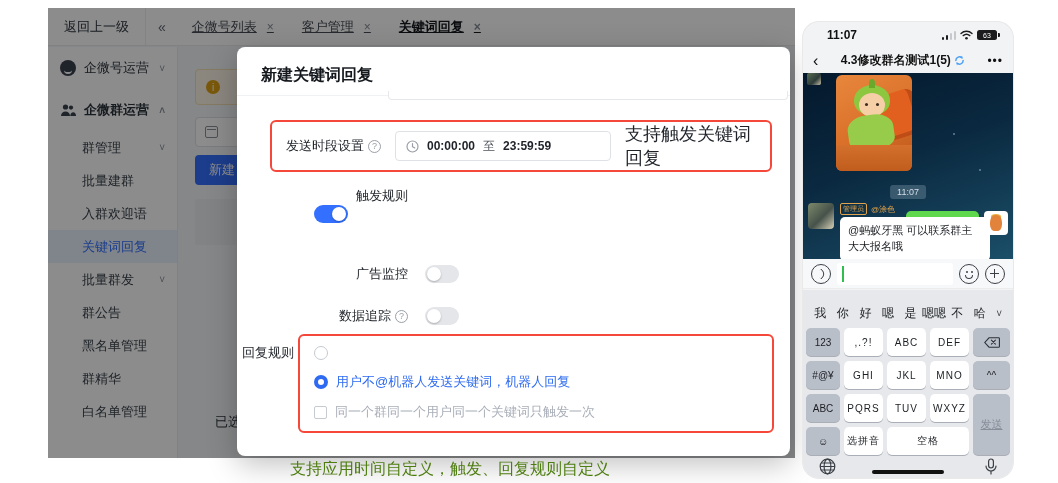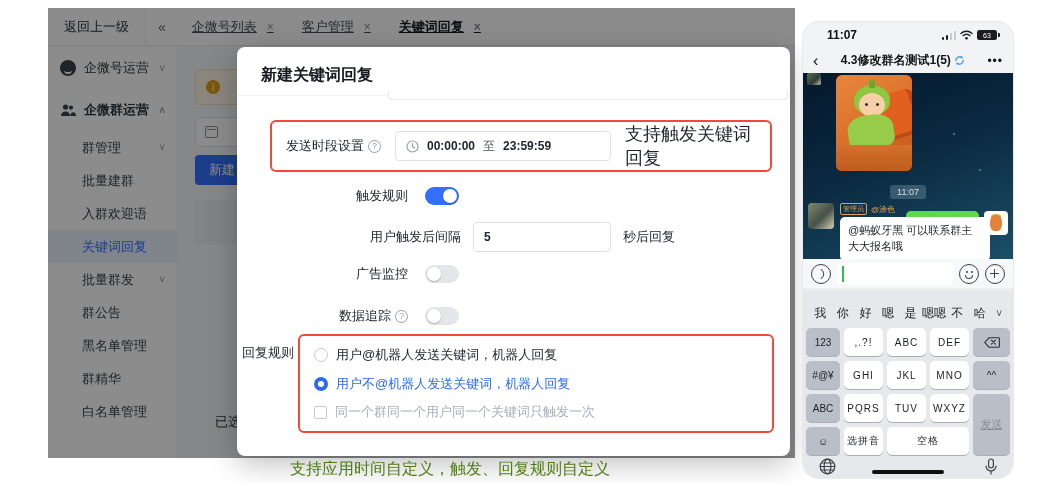--- a/index.html
+++ b/index.html
@@ -226,33 +226,28 @@
           <circle cx="6.5" cy="6.5" r="5.5" fill="none" stroke="#9aa0a8" stroke-width="1.2"></circle>
           <path d="M6.5 3.5v3.2l2.2 1.2" fill="none" stroke="#9aa0a8" stroke-width="1.2" stroke-linecap="round"></path>
         </svg>
       <span class="tbold">00:00:00</span>
       <span class="tmid">至</span>
       <span class="tbold">23:59:59</span>
     </div>
     <span class="note">支持触发关键词回复</span>
   </div>
 
-  <div class="frow" style="left:16px; top:140px;">
+  <div class="frow" style="left:16px; top:140px;flex-direction:column;">
     <span class="m-label lblcol">触发规则</span>
     <span style="width:17px"></span>
     <div class="toggle on">
         <span class="knob"></span>
       </div>
   </div>
 
-  <div class="frow" style="left:133px; top:175px; gap:12px;">
-    <span class="m-label">用户触发后间隔</span>
-    <input class="numinput" value="5" style="">
-    <span class="m-label">秒后回复</span>
-  </div>
 
   <div class="frow" style="left:16px; top:218px;">
     <span class="m-label lblcol">广告监控</span>
     <span style="width:17px"></span>
     <div class="toggle off">
         <span class="knob"></span>
       </div>
   </div>
 
   <div class="frow" style="left:16px; top:260px;">
@@ -266,21 +261,20 @@
       </div>
   </div>
 
   <div class="frow" style="left:0; top:297px; width:57px; justify-content:flex-end;">
     <span class="m-label">回复规则</span>
   </div>
 
   <div class="redbox rb2">
     <div class="opt opt1">
       <span class="radio"></span>
-      <span>用户@机器人发送关键词，机器人回复</span>
     </div>
     <div class="opt opt2">
       <span class="radio sel"></span>
       <span>用户不@机器人发送关键词，机器人回复</span>
     </div>
     <div class="opt opt3">
       <span class="chk"></span>
       <span>同一个群同一个用户同一个关键词只触发一次</span>
     </div>
   </div>

